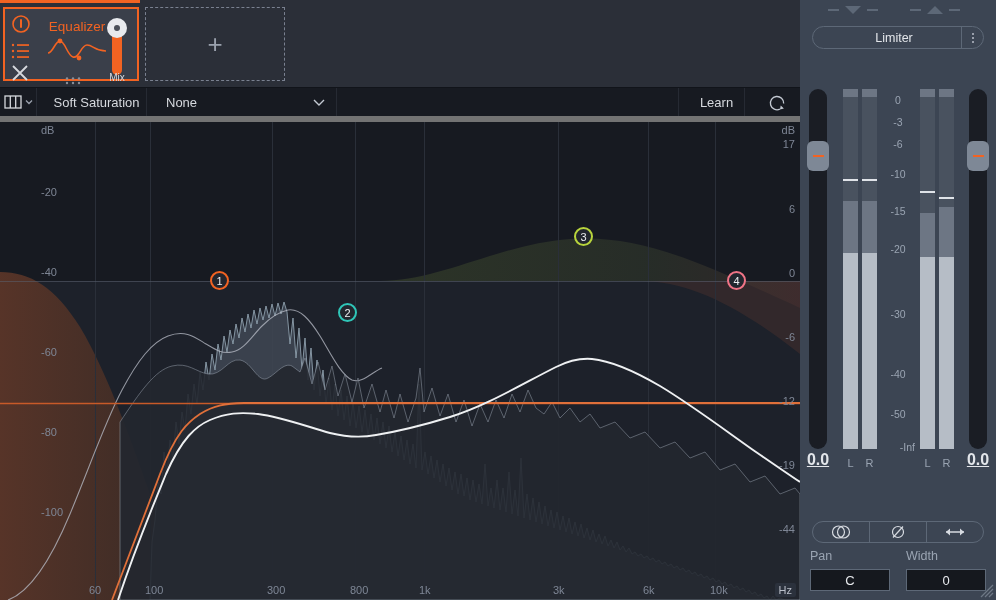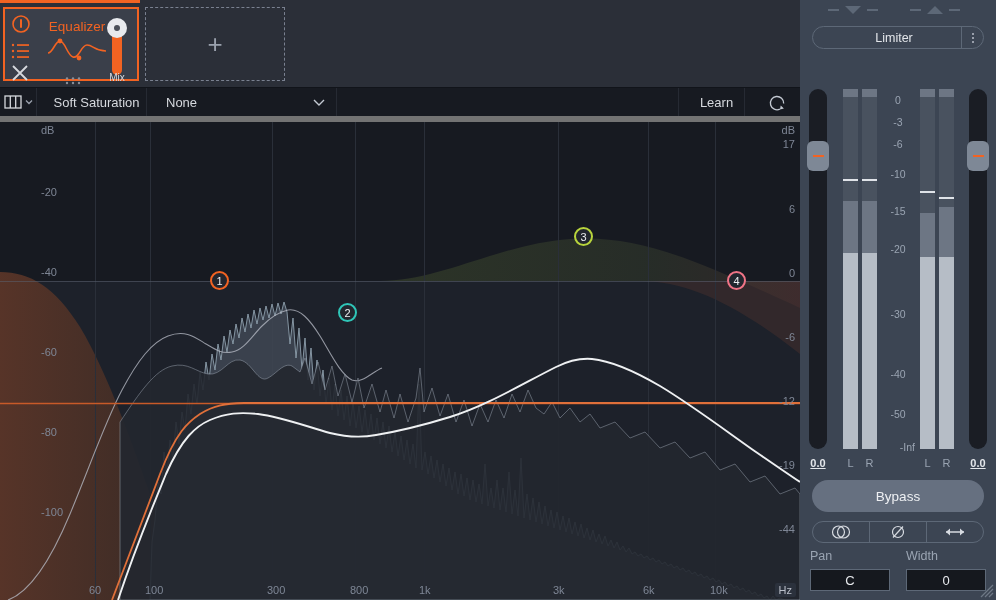--- a/index.html
+++ b/index.html
@@ -142,21 +142,21 @@
     background: #1a1d24; border-radius: 9px;
   }
   .fader-knob {
     position: absolute; left: -2px; width: 22px; height: 30px;
     background: #7e8896; border-radius: 6px;
     display: flex; align-items: center; justify-content: center;
   }
   .fader-knob i { display: block; width: 11px; height: 2px; background: #f26322; }
   .fader-val {
     position: absolute; left: -11px; bottom: -20px; width: 40px; text-align: center;
-    color: #e3e6ea; font-size: 11px; font-weight: bold; text-decoration: underline;
+    color: #e3e6ea; font-size: 16px; font-weight: bold; text-decoration: underline;
   }
 
   .meter-pair { position: absolute; width: 34px; }
   .meter { position: absolute; top: 0; width: 15px; height: 100%; background: #49525f; }
   .meter .seg { position: absolute; left: 0; width: 100%; }
   .meter-lbl {
     position: absolute; bottom: -20px; width: 15px; text-align: center;
     color: #9aa4b2; font-size: 11px;
   }
   .scale-lbl {
@@ -503,23 +503,20 @@
     </div>
 
     <div class="fader" style="left:169px; top:89px; height:360px;">
       <div class="fader-track"></div>
       <div class="fader-knob" style="top:52px;">
           <i></i>
         </div>
       <div class="fader-val">0.0</div>
     </div>
 
-    <div id="bypass">
-      <span>Bypass</span>
-    </div>
 
     <div id="seg-row">
       <div class="seg-btn">
         <svg viewBox="0 0 26 16" width="26" height="16">
           <circle cx="10.5" cy="8" r="6" fill="none" stroke="#d7dbe1" stroke-width="1.2"></circle>
           <circle cx="15.5" cy="8" r="6" fill="none" stroke="#d7dbe1" stroke-width="1.2"></circle>
         </svg>
       </div>
       <div class="seg-btn">
         <svg viewBox="0 0 20 16" width="20" height="16">

